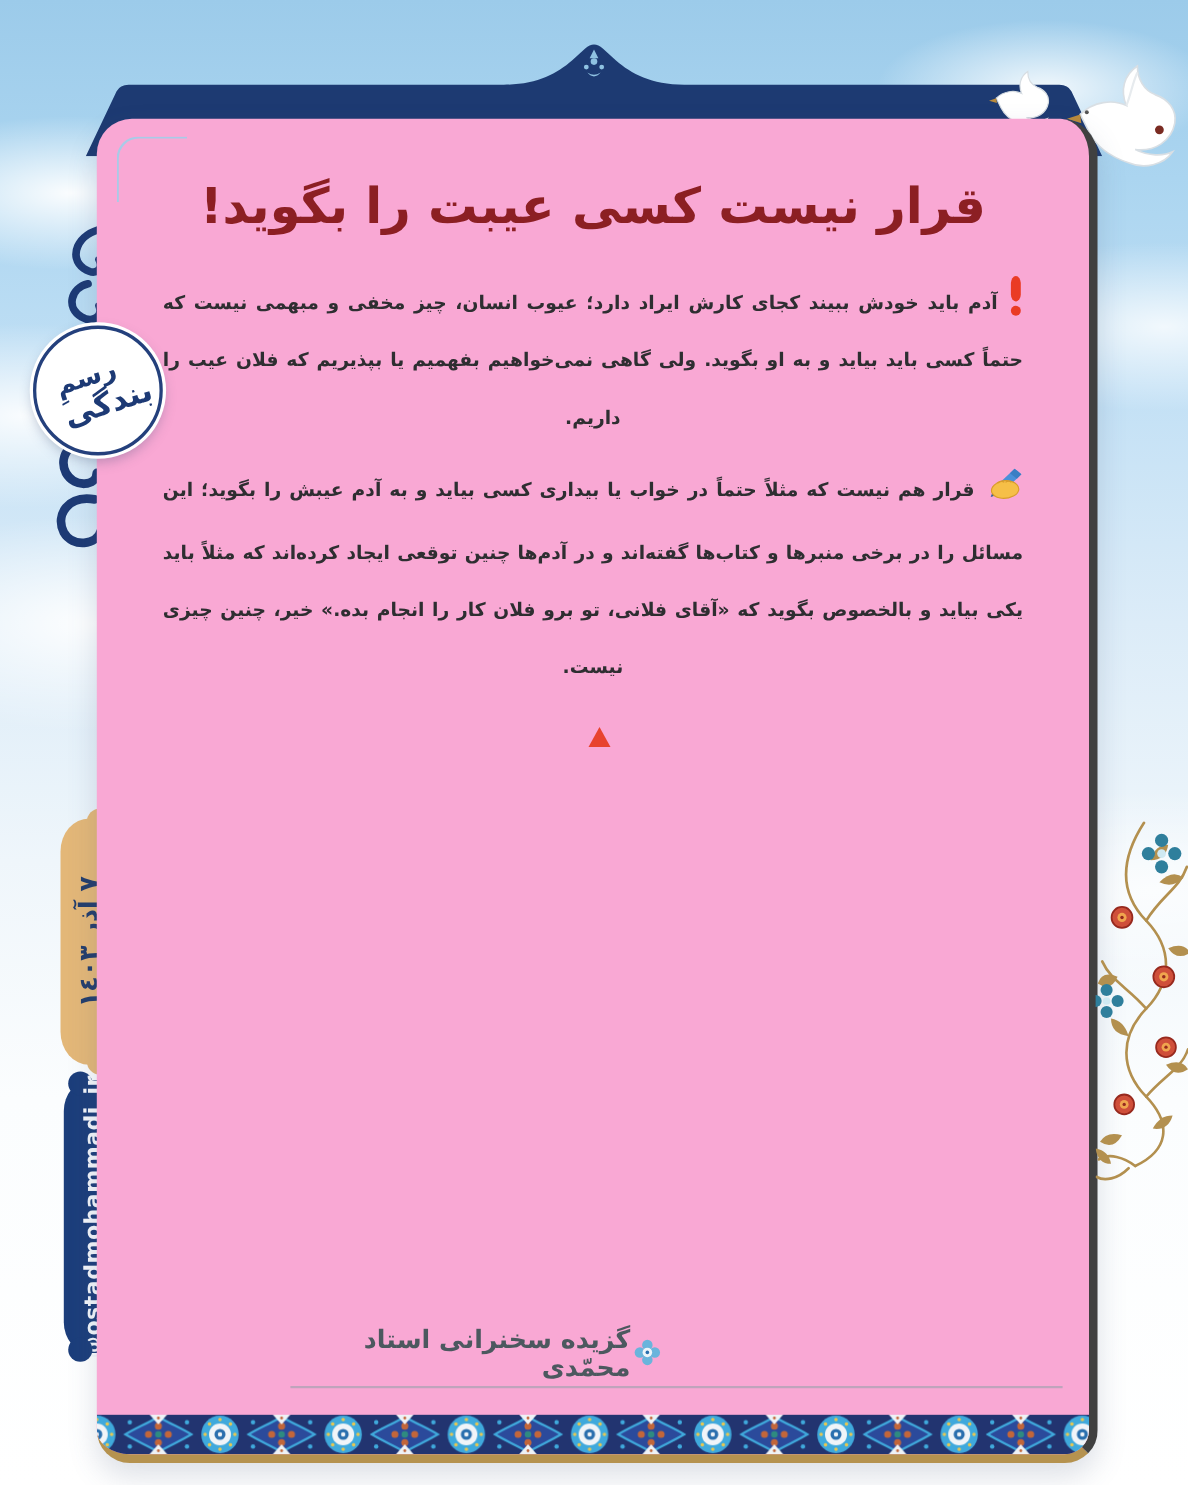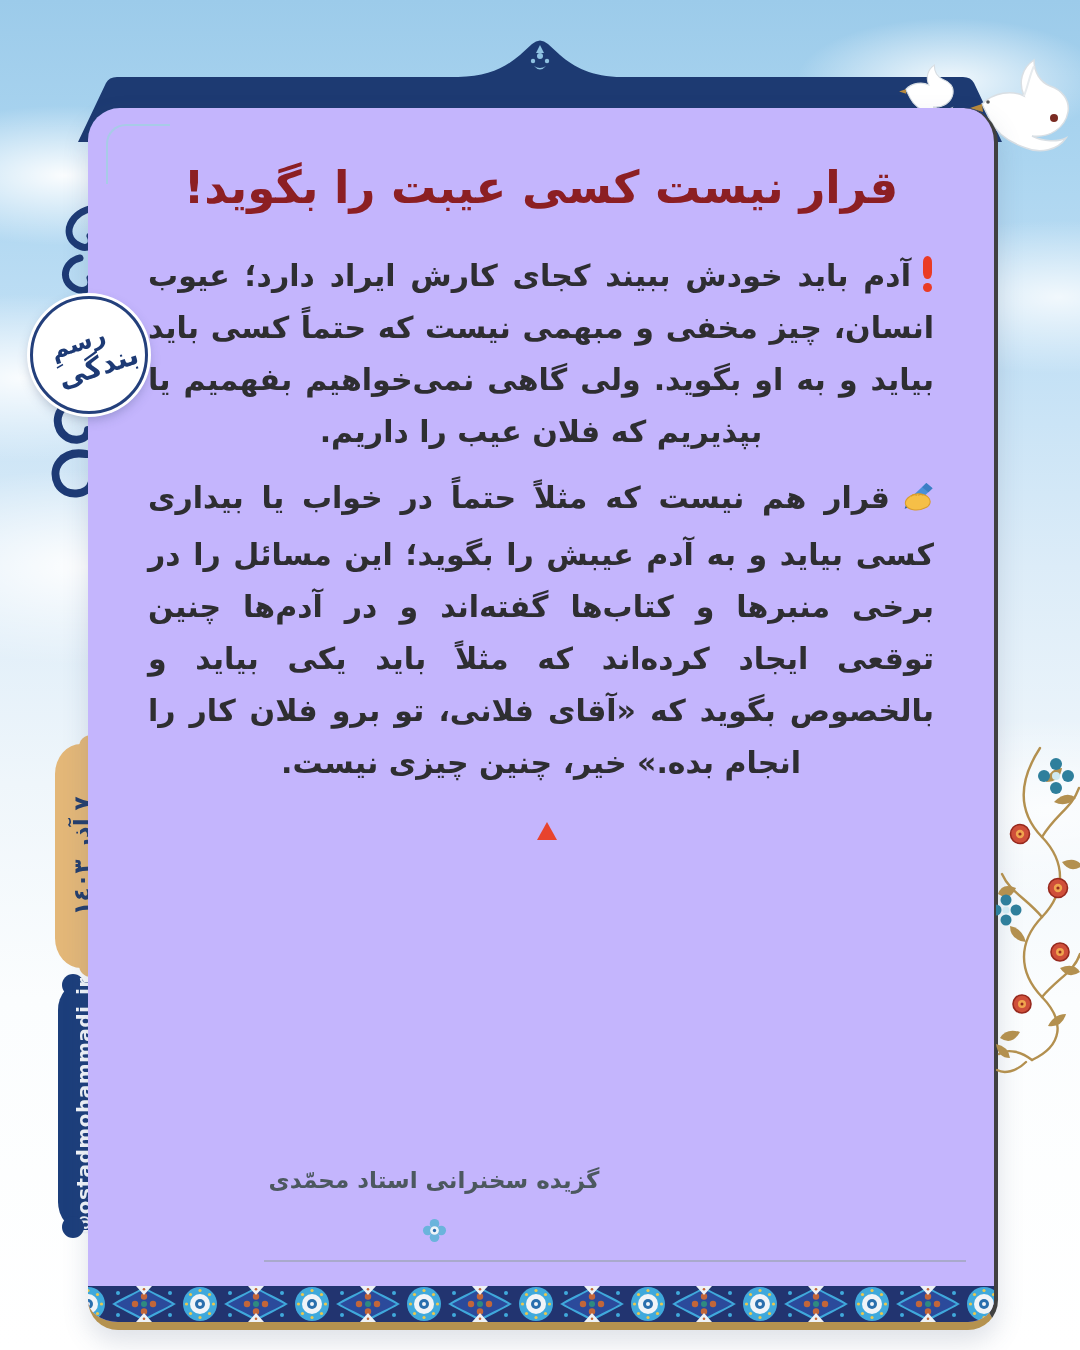--- a/index.html
+++ b/index.html
@@ -39,46 +39,46 @@
   .gold-tab span { font-size:23px; color:#243e6c; letter-spacing:1px; }
   .navy-tab { left:58px; top:982px; width:52px; height:248px; background:#1c3e7b;
     border-radius:24px 14px 14px 24px / 28px 18px 18px 28px; }
   .navy-tab::before, .navy-tab::after { content:""; position:absolute; left:4px; width:22px; height:22px;
     background:#1c3e7b; border-radius:50%; }
   .navy-tab::before { top:-8px; } .navy-tab::after { bottom:-8px; }
   .navy-tab span { font-size:20px; color:#f4f7fb; letter-spacing:.5px; }
   
   .card {
     position:absolute; left:88px; top:108px; width:910px; height:1222px; z-index:2;
-    background:#c4b5fd; overflow:hidden;
-    border-right:4px solid #404040; border-bottom:8px solid #b5924f;
+    background:#f9a8d4; overflow:hidden;
+    border-right:8px solid #404040; border-bottom:8px solid #b5924f;
     border-radius:32px 34px 30px 30px;
     box-shadow:0 12px 26px rgba(70,90,120,.18);
   }
   .corner-line { position:absolute; top:16px; left:18px; width:64px; height:60px;
     border-top:2px solid #a8cbe7; border-left:2px solid #a8cbe7; border-top-left-radius:20px; }
   .title { margin:52px 40px 34px; text-align:center; font-size:45px; font-weight:bold;
     color:#8c1f23; direction:rtl; line-height:1.25; }
   .content { padding:0 60px; direction:rtl; }
-  .para { font-size:30px; line-height:52px; font-weight:bold; color:#2e2e31;
+  .para { font-size:17px; line-height:52px; font-weight:bold; color:#2e2e31;
     text-align:justify; text-align-last:center; margin:0 0 14px; }
   
   .excl { display:inline-block; width:13px; height:36px; position:relative; margin-left:10px; vertical-align:-6px; }
   .excl::before { content:""; position:absolute; top:0; left:2px; width:9px; height:23px;
     background:#ea3b24; border-radius:5px / 7px; }
   .excl::after { content:""; position:absolute; bottom:0; left:2px; width:9px; height:9px;
     background:#ea3b24; border-radius:50%; }
   .hand { display:inline-block; margin-left:8px; vertical-align:-5px; }
   .diamond { display:inline-block; width:13px; height:13px; background:#f6a21d;
     transform:rotate(45deg); border-radius:2px; margin-left:14px; vertical-align:1px; }
   .tri { display:inline-block; width:0; height:0; border-left:10px solid transparent;
     border-right:10px solid transparent; border-bottom:18px solid #e8432e; margin-left:12px; vertical-align:-1px; }
   
   .footer-row { position:absolute; left:178px; bottom:74px; width:336px; height:34px;
-    display:flex; align-items:center; justify-content:flex-end; gap:24px; direction:ltr;flex-direction:column; }
+    display:flex; align-items:center; justify-content:flex-end; gap:2px; direction:ltr; }
   .footer-caption { font-size:23px; font-weight:bold; color:#4c585f; direction:rtl; }
   .footer-line { position:absolute; left:176px; bottom:60px; width:702px; height:2px;
     background:#97a2ab; opacity:.6; }
   .tiles { position:absolute; left:0; bottom:0; width:100%; height:36px; display:block; }
   
   .logo { position:absolute; left:30px; top:296px; width:118px; height:118px; z-index:5;
     background:#fff; border:3px solid #24407c; border-radius:50%;
     box-shadow:0 0 0 3px #fff, 0 5px 12px rgba(50,70,110,.35);
     display:flex; align-items:center; justify-content:center; }
   .logo-script { transform:rotate(-18deg); text-align:center; color:#1d3a75; font-weight:bold; line-height:1; direction:rtl; }

